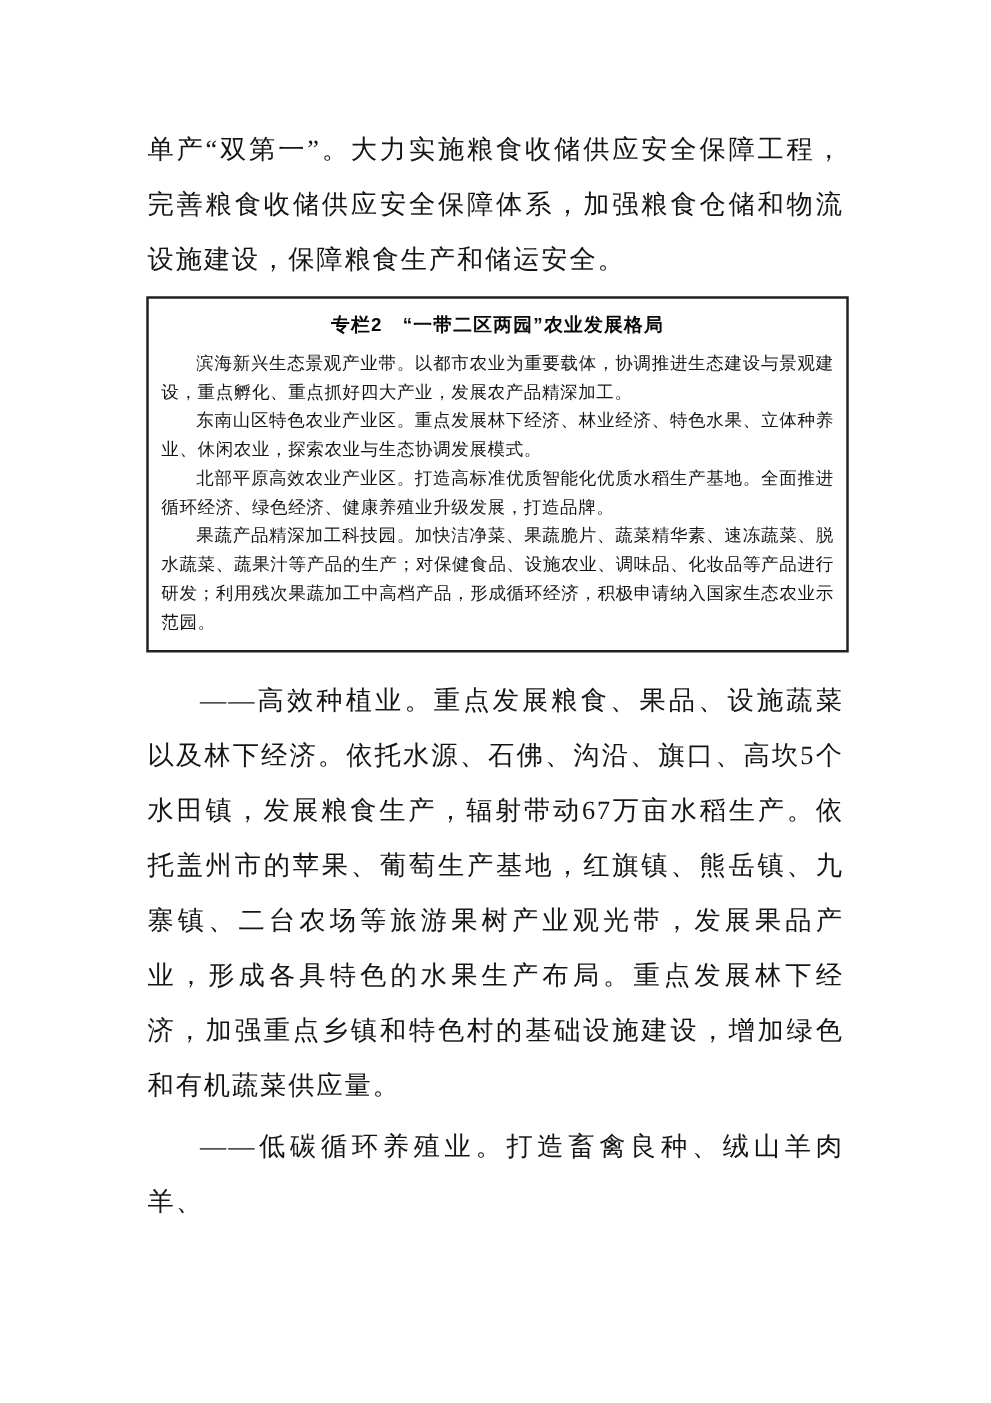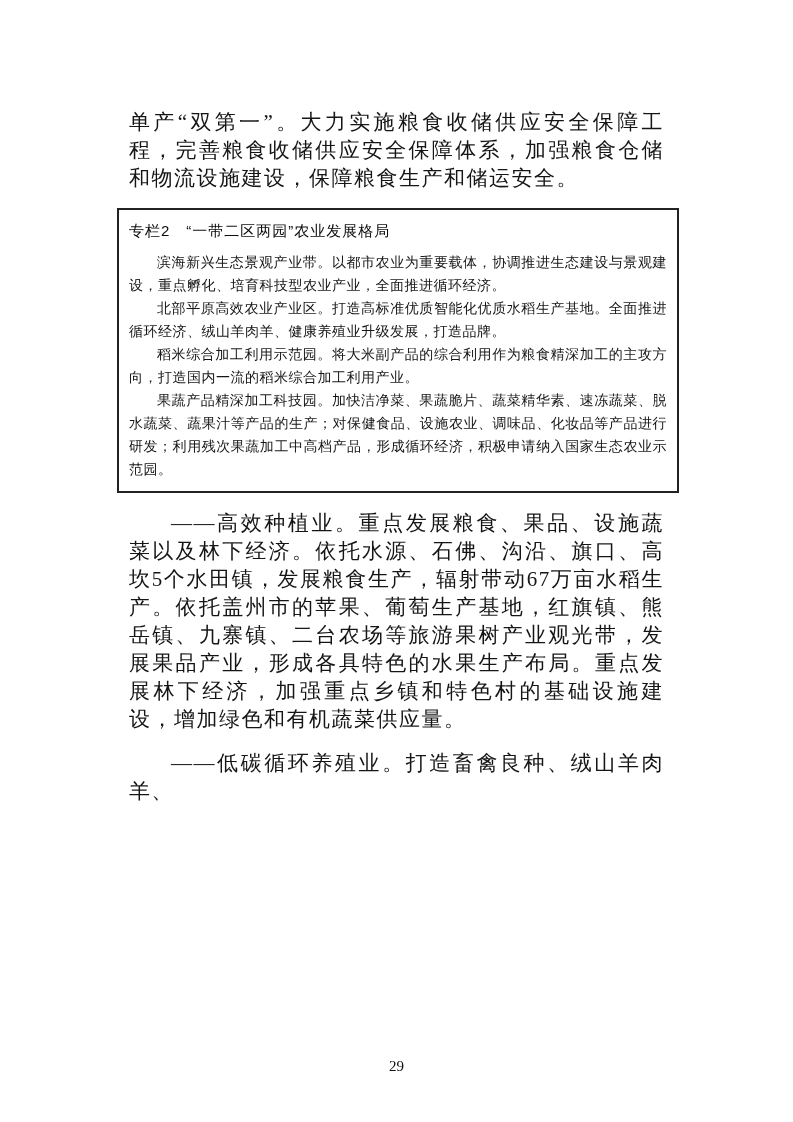--- a/index.html
+++ b/index.html
@@ -17,41 +17,41 @@
     font-family: "Liberation Serif", "DejaVu Serif", serif;
     color: #151515;
   }
   .content {
     position: absolute;
     left: 113px;
     top: 92px;
     width: 567px;
   }
   .body-para {
-    margin: 16px;
+    margin: 5px;
     font-size: 21px;
-    line-height: 28px;
+    line-height: 44px;
     text-align: justify;
     letter-spacing: 1.5px;
     color: #151515;
   }
   .body-para.indent {
     text-indent: 2em;
   }
   .column-box {
     box-sizing: border-box;
     border: 2px solid #222222;
     margin: 8px 0 16px 4px;
     width: 562px;
     padding: 8px 10px 10px 10px;
     background: #ffffff;
   }
   .box-title {
-    text-align: left;
-    font-weight: normal;
+    text-align: center;
+    font-weight: bold;
     font-size: 15px;
     letter-spacing: 1px;
     margin: 4px 0 10px 0;
     font-family: "Liberation Sans", "DejaVu Sans", sans-serif;
     color: #0a0a0a;
   }
   .box-para {
     margin: 0;
     font-size: 14px;
     line-height: 23px;
@@ -74,26 +74,25 @@
 <body>
 
 <div class="page">
   <div class="content">
 
     <p class="body-para">单产“双第一”。大力实施粮食收储供应安全保障工程，完善粮食收储供应安全保障体系，加强粮食仓储和物流设施建设，保障粮食生产和储运安全。</p>
 
 
     <div class="column-box">
       <div class="box-title">专栏2　“一带二区两园”农业发展格局</div>
-      <p class="box-para">滨海新兴生态景观产业带。以都市农业为重要载体，协调推进生态建设与景观建设，重点孵化、培育科技型农业产业，全面推进循环经济。</p>
-      <p class="box-para">北部平原高效农业产业区。打造高标准优质智能化优质水稻生产基地。全面推进循环经济、绒山羊肉羊、健康养殖业升级发展，打造品牌。</p>
-      <p class="box-para">稻米综合加工利用示范园。将大米副产品的综合利用作为粮食精深加工的主攻方向，打造国内一流的稻米综合加工利用产业。</p>
+      <p class="box-para">滨海新兴生态景观产业带。以都市农业为重要载体，协调推进生态建设与景观建设，重点孵化、重点抓好四大产业，发展农产品精深加工。</p>
+      <p class="box-para">东南山区特色农业产业区。重点发展林下经济、林业经济、特色水果、立体种养业、休闲农业，探索农业与生态协调发展模式。</p>
+      <p class="box-para">北部平原高效农业产业区。打造高标准优质智能化优质水稻生产基地。全面推进循环经济、绿色经济、健康养殖业升级发展，打造品牌。</p>
       <p class="box-para">果蔬产品精深加工科技园。加快洁净菜、果蔬脆片、蔬菜精华素、速冻蔬菜、脱水蔬菜、蔬果汁等产品的生产；对保健食品、设施农业、调味品、化妆品等产品进行研发；利用残次果蔬加工中高档产品，形成循环经济，积极申请纳入国家生态农业示范园。</p>
     </div>
 
     <p class="body-para indent">——高效种植业。重点发展粮食、果品、设施蔬菜以及林下经济。依托水源、石佛、沟沿、旗口、高坎5个水田镇，发展粮食生产，辐射带动67万亩水稻生产。依托盖州市的苹果、葡萄生产基地，红旗镇、熊岳镇、九寨镇、二台农场等旅游果树产业观光带，发展果品产业，形成各具特色的水果生产布局。重点发展林下经济，加强重点乡镇和特色村的基础设施建设，增加绿色和有机蔬菜供应量。</p>
 
     <p class="body-para indent">——低碳循环养殖业。打造畜禽良种、绒山羊肉羊、</p>
 
   </div>
 
-  <div class="page-number">29</div>
 </div>
 
 </body></html>

